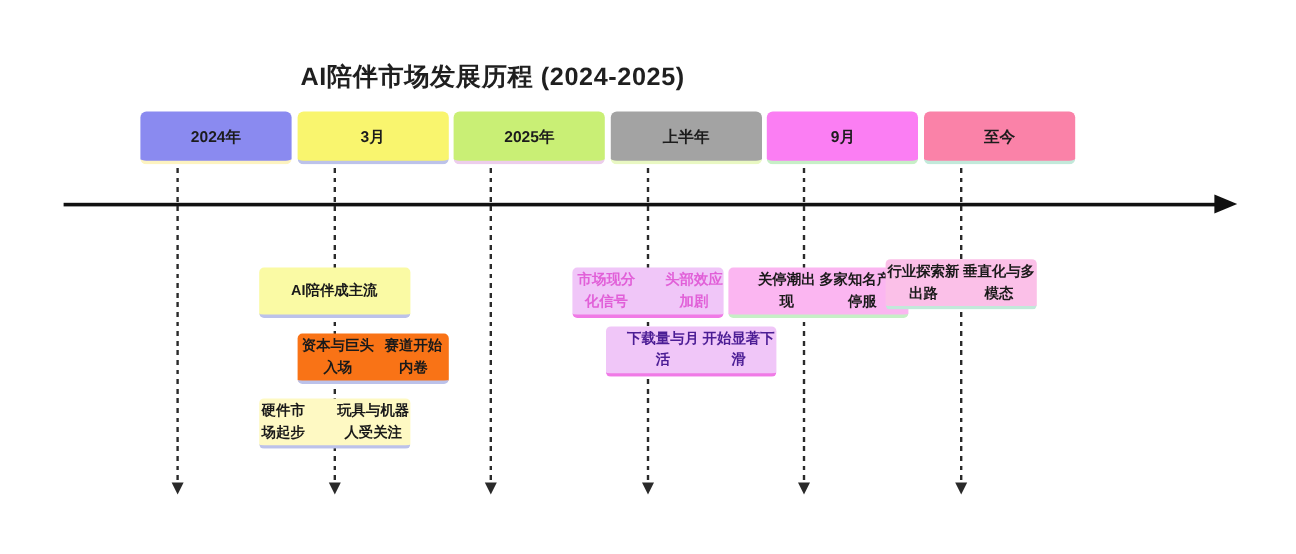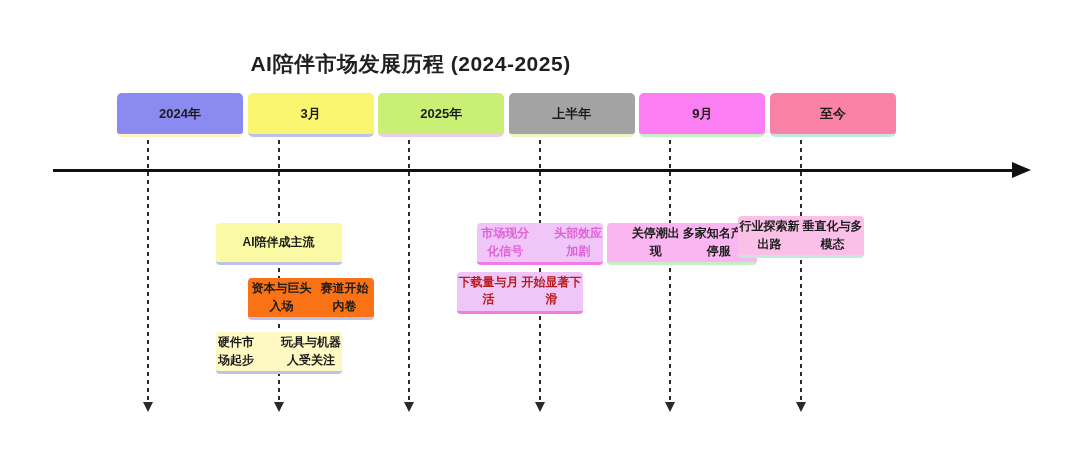--- a/index.html
+++ b/index.html
@@ -107,21 +107,21 @@
       </div>
       <div class="dash-line" style="left: 538.8px;"></div>
       <div class="dash-arrowhead" style="left: 534.8px;"></div>
       <div class="period-box" style="left: 476.8px; background: #a3a3a3; border-bottom-color: rgb(233, 248, 194);">
         <span>上半年</span>
       </div>
       <div class="event-box" style="left: 476.8px; top: 223px; background: rgb(240, 198, 248); color: rgb(225, 96, 216); border-bottom-color: rgb(240, 122, 230); gap: 20px;">
         <div>市场现分化信号</div>
         <div>头部效应加剧</div>
       </div>
-      <div class="event-box" style="left: 457px; top: 271.5px; background: rgb(240, 198, 248); color: #b91c1c; border-bottom-color: rgb(240, 122, 230);">
+      <div class="event-box" style="left: 505px; top: 271.5px; background: rgb(240, 198, 248); color: #4c1d95; border-bottom-color: rgb(240, 122, 230); padding-left: 16px;">
         <div>下载量与月活</div>
         <div>开始显著下滑</div>
       </div>
       <div class="dash-line" style="left: 669.4px;"></div>
       <div class="dash-arrowhead" style="left: 665.4px;"></div>
       <div class="period-box" style="left: 607.4px; background: rgb(251, 126, 243); border-bottom-color: rgb(198, 239, 198);">
         <span>9月</span>
       </div>
       <div class="event-box" style="left: 607.4px; top: 223px; background: rgb(251, 182, 241); color: rgb(26, 26, 26); border-bottom-color: rgb(198, 239, 198); padding-left: 24px;">
         <div>关停潮出现</div>

